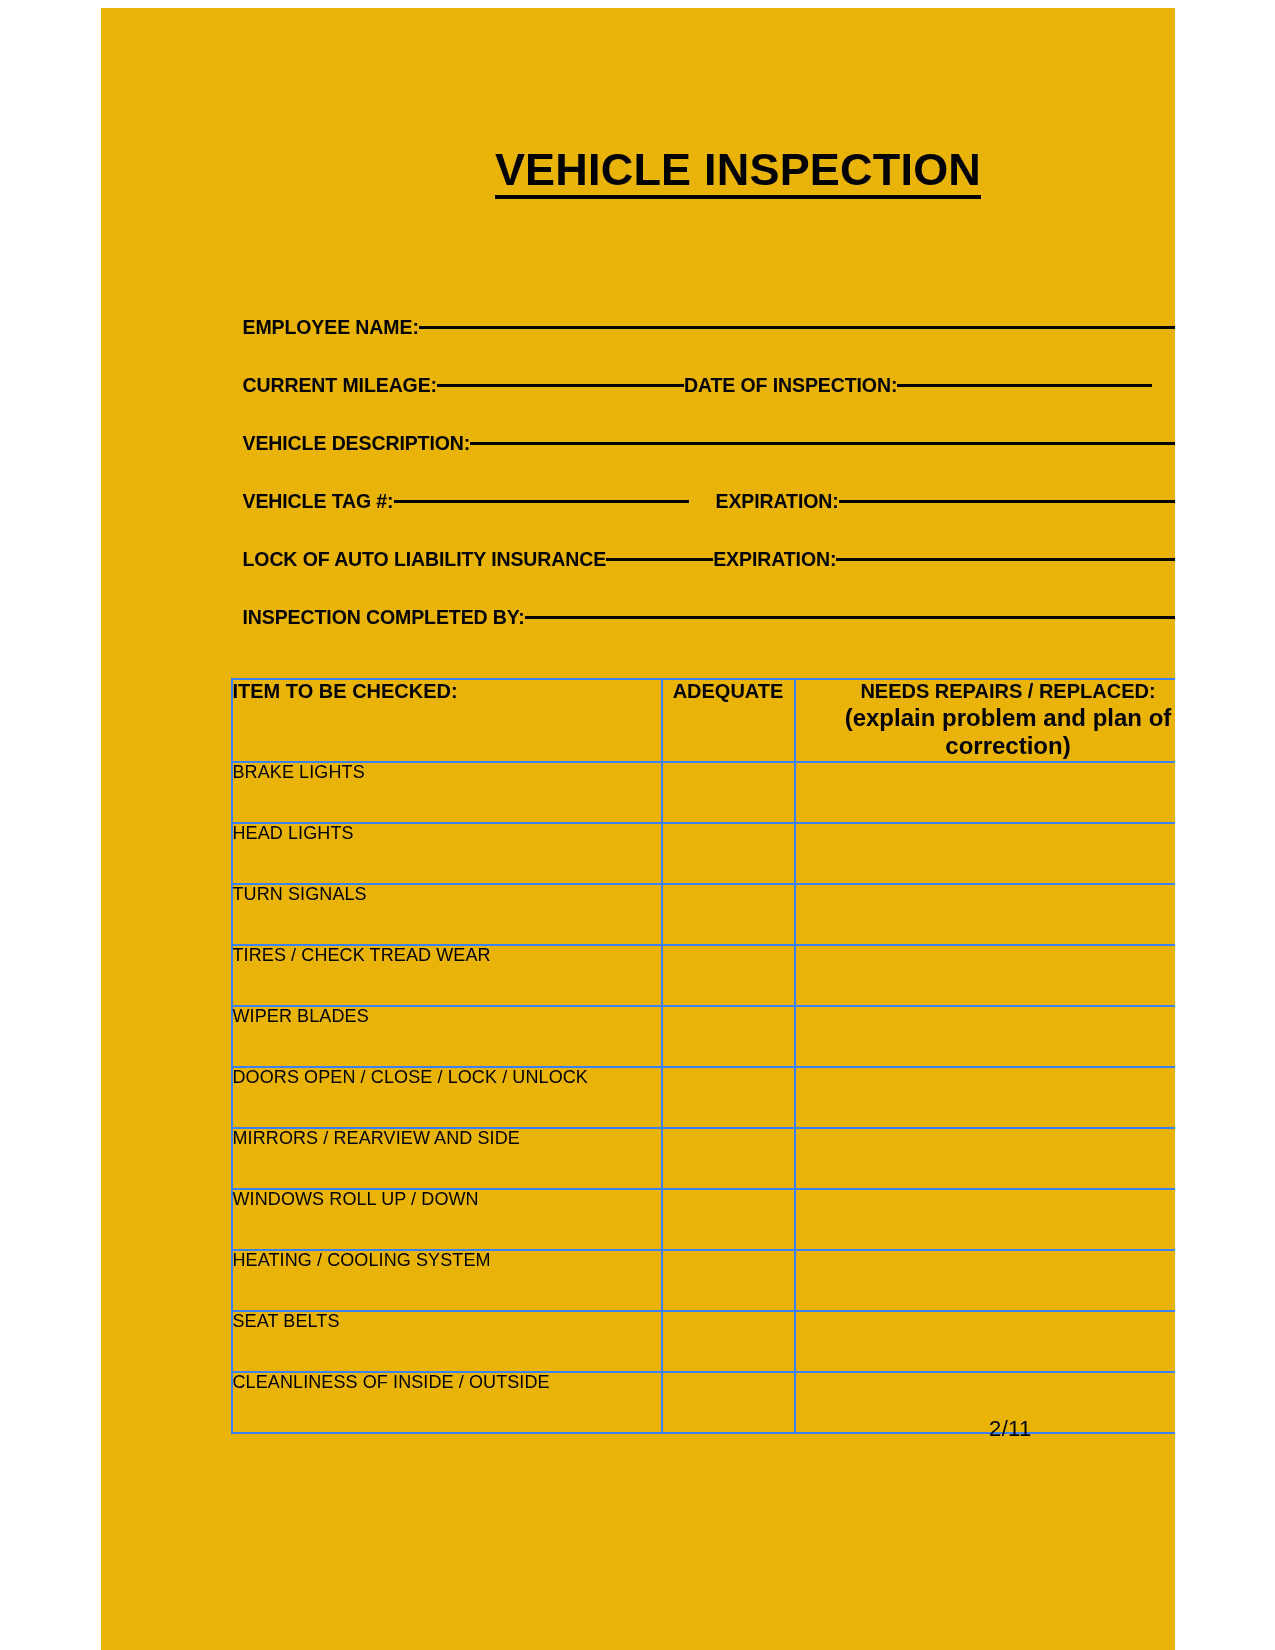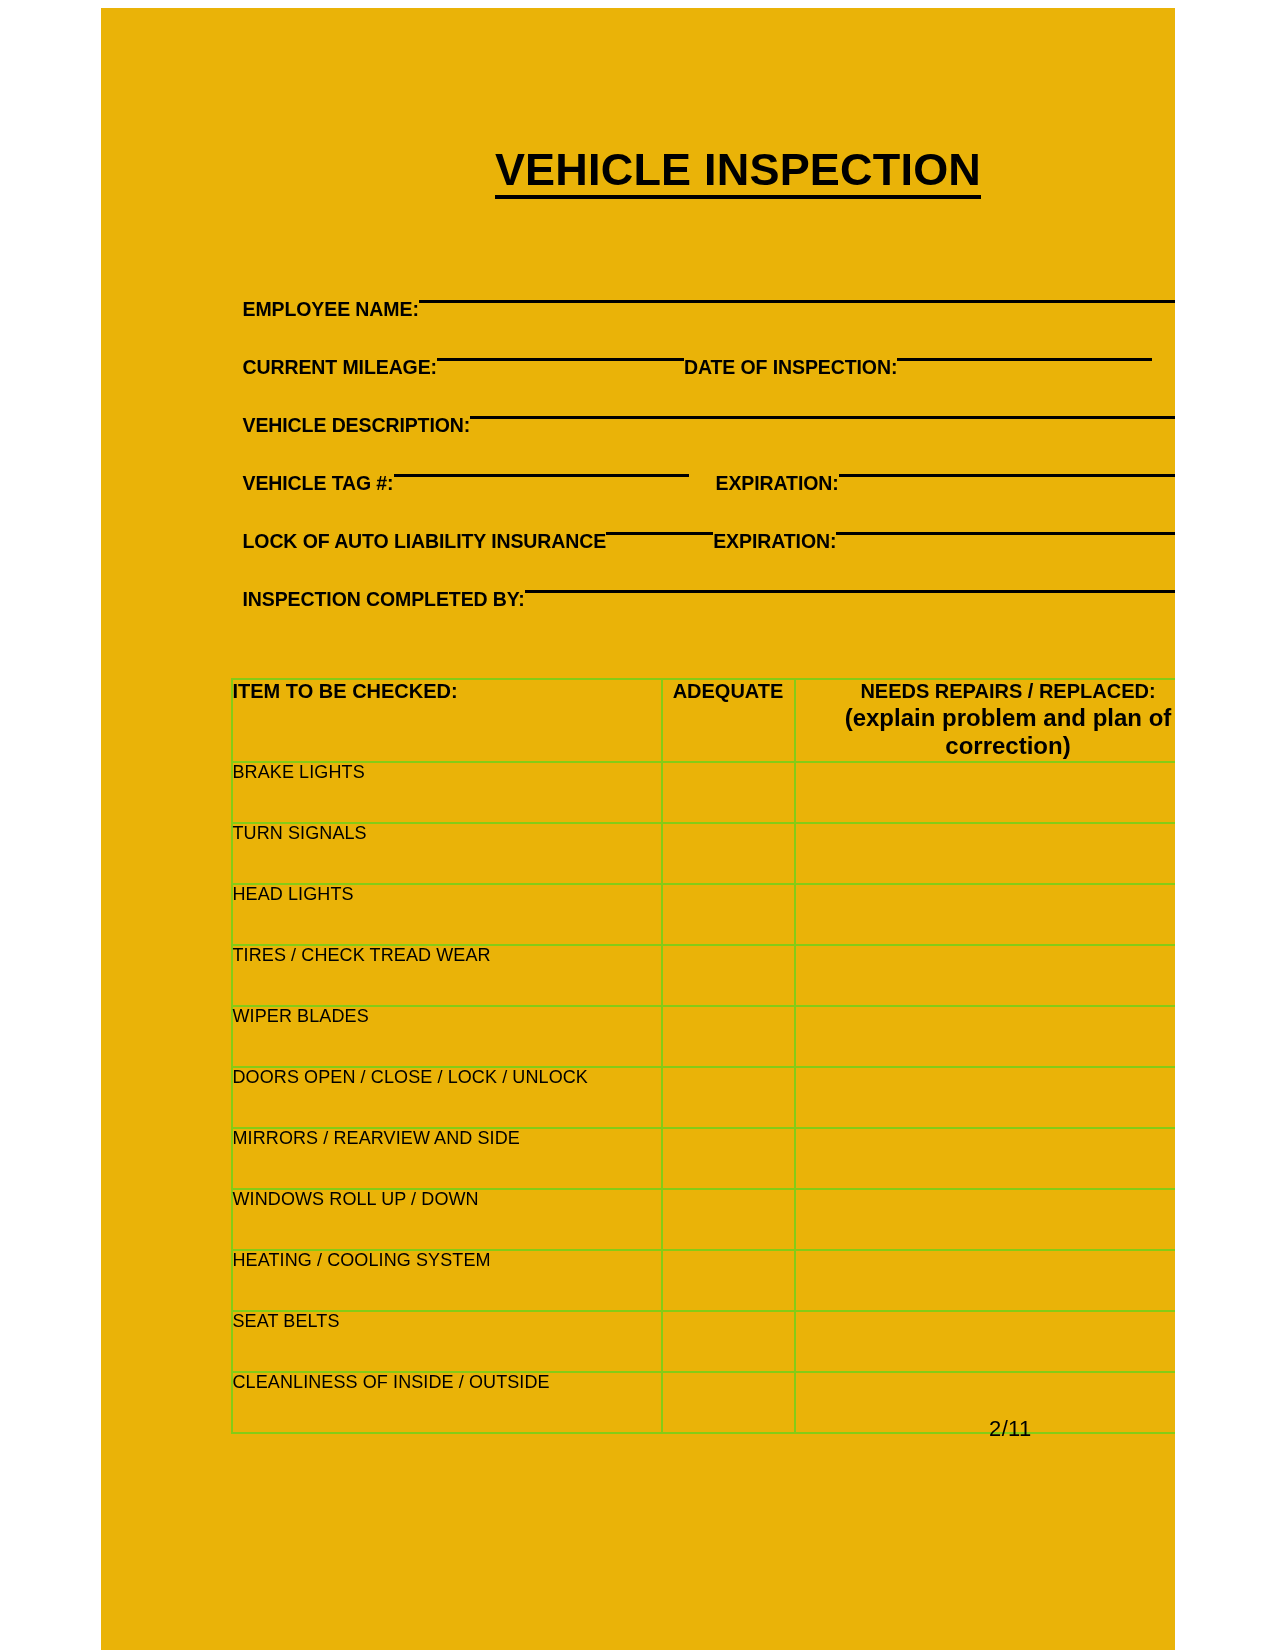--- a/index.html
+++ b/index.html
@@ -39,21 +39,21 @@
 
   
   .fields {
     position: absolute;
     top: 292px;
     left: 142px;
     width: 935px;
   }
   .field-row {
     display: flex;
-    align-items: flex-start;
+    align-items: center;
     height: 58px;
     white-space: nowrap;
   }
   .flabel {
     font-size: 19.5px;
     font-weight: bold;
     letter-spacing: -0.1px;
     line-height: 1;
     padding-bottom: 3px;
   }
@@ -74,21 +74,21 @@
   
   table.insp {
     position: absolute;
     top: 670px;
     left: 130px;
     width: 990px;
     border-collapse: collapse;
     table-layout: fixed;
   }
   table.insp td, table.insp th {
-    border: 2px solid #84cc16;
+    border: 2px solid #3b82f6;
     padding: 0;
     vertical-align: top;
   }
   .col-item   { width: 430px; }
   .col-adeq   { width: 133px; }
   .col-needs  { width: 427px; }
 
   th.hd {
     height: 56px;
     font-size: 20px;
@@ -195,26 +195,26 @@
         </th>
       </tr>
     </thead>
     <tbody>
       <tr>
         <td class="item">BRAKE LIGHTS</td>
         <td class="blank"></td>
         <td class="blank"></td>
       </tr>
       <tr>
+        <td class="item">HEAD LIGHTS</td>
+        <td class="blank"></td>
+        <td class="blank"></td>
+      </tr>
+      <tr>
         <td class="item">TURN SIGNALS</td>
-        <td class="blank"></td>
-        <td class="blank"></td>
-      </tr>
-      <tr>
-        <td class="item">HEAD LIGHTS</td>
         <td class="blank"></td>
         <td class="blank"></td>
       </tr>
       <tr>
         <td class="item">TIRES  / CHECK TREAD WEAR</td>
         <td class="blank"></td>
         <td class="blank"></td>
       </tr>
       <tr>
         <td class="item">WIPER BLADES</td>

